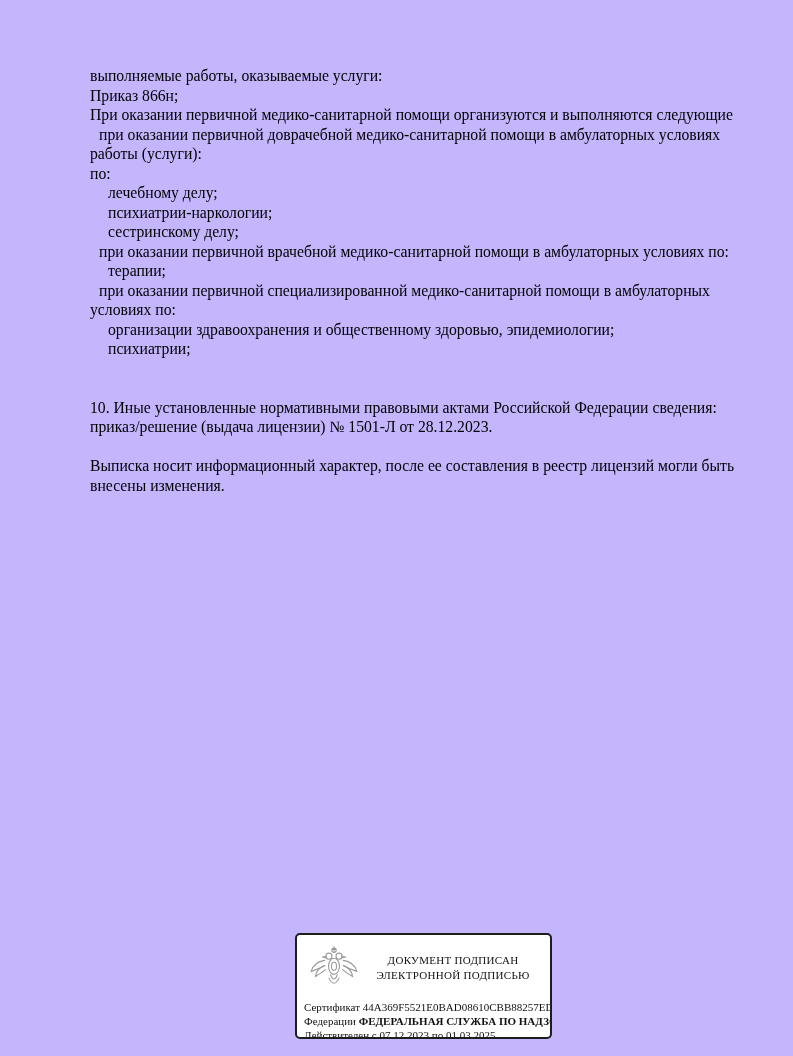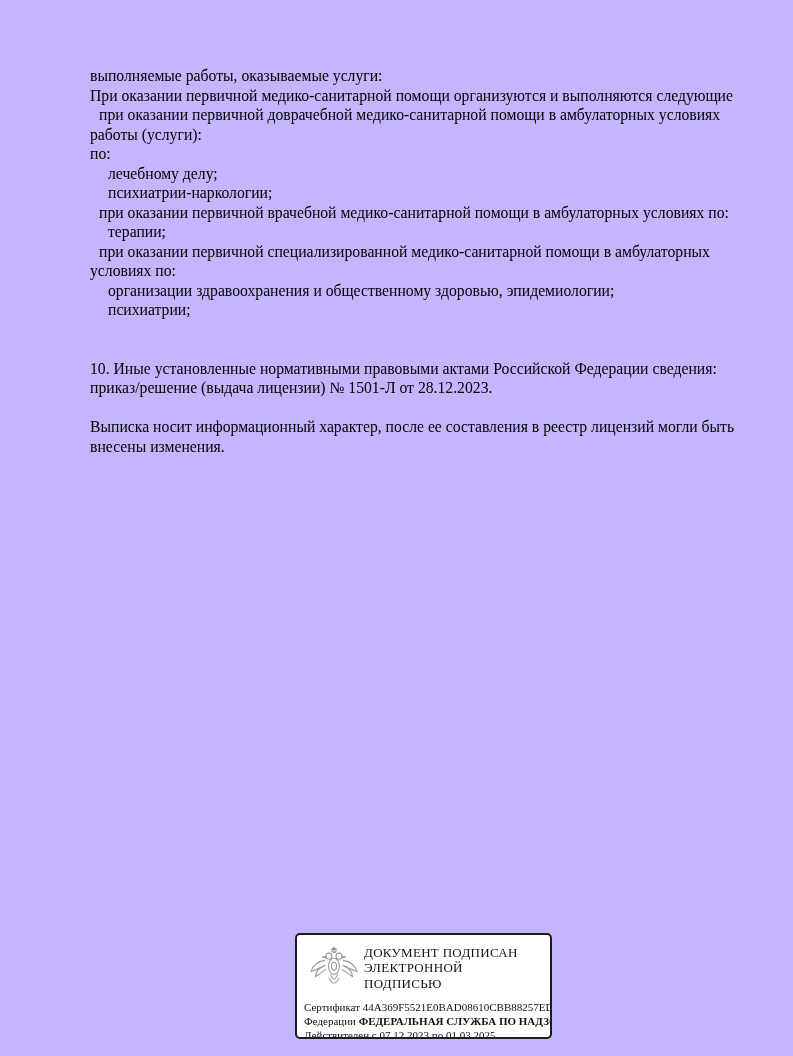--- a/index.html
+++ b/index.html
@@ -15,40 +15,42 @@
   .line.indent-1{padding-left:9px;}
   .line.indent-2{padding-left:18px;}
   .stamp{
     position:absolute;left:295px;top:933px;width:257px;height:106px;
     border:2px solid #1d1d1d;border-radius:5px;box-sizing:border-box;
     padding:5px 0 0 7px;overflow:hidden;background:#fff;
   }
   .stamp-top{display:flex;align-items:center;height:56px;}
   .emblem{width:60px;flex:0 0 60px;display:flex;justify-content:center;}
   .stamp-title{
-    flex:1;font-size:13px;line-height:15.5px;
+    flex:1;text-align:center;font-size:11px;line-height:15.5px;
     letter-spacing:.3px;padding-right:8px;color:#111;
   }
   .stamp-lines{font-size:11px;line-height:14px;margin-top:4px;color:#111;}
   .stamp-line{white-space:nowrap;}
   .b{font-weight:bold;}
 </style>
 </head>
 <body>
 
 <div class="page">
 
   <div class="doc">
       <div class="line indent-0">выполняемые работы, оказываемые услуги:</div>
+      <div class="line indent-0">Приказ 866н;</div>
       <div class="line indent-0">При оказании первичной медико-санитарной помощи организуются и выполняются следующие</div>
       <div class="line indent-1">при оказании первичной доврачебной медико-санитарной помощи в амбулаторных условиях</div>
       <div class="line indent-0">работы (услуги):</div>
       <div class="line indent-0">по:</div>
       <div class="line indent-2">лечебному делу;</div>
       <div class="line indent-2">психиатрии-наркологии;</div>
+      <div class="line indent-2">сестринскому делу;</div>
       <div class="line indent-1">при оказании первичной врачебной медико-санитарной помощи в амбулаторных условиях по:</div>
       <div class="line indent-2">терапии;</div>
       <div class="line indent-1">при оказании первичной специализированной медико-санитарной помощи в амбулаторных</div>
       <div class="line indent-0">условиях по:</div>
       <div class="line indent-2">организации здравоохранения и общественному здоровью, эпидемиологии;</div>
       <div class="line indent-2">психиатрии;</div>
       <div class="line indent-0"></div>
       <div class="line indent-0"></div>
       <div class="line indent-0">10. Иные установленные нормативными правовыми актами Российской Федерации сведения:</div>
       <div class="line indent-0">приказ/решение (выдача лицензии) № 1501-Л от 28.12.2023.</div>

